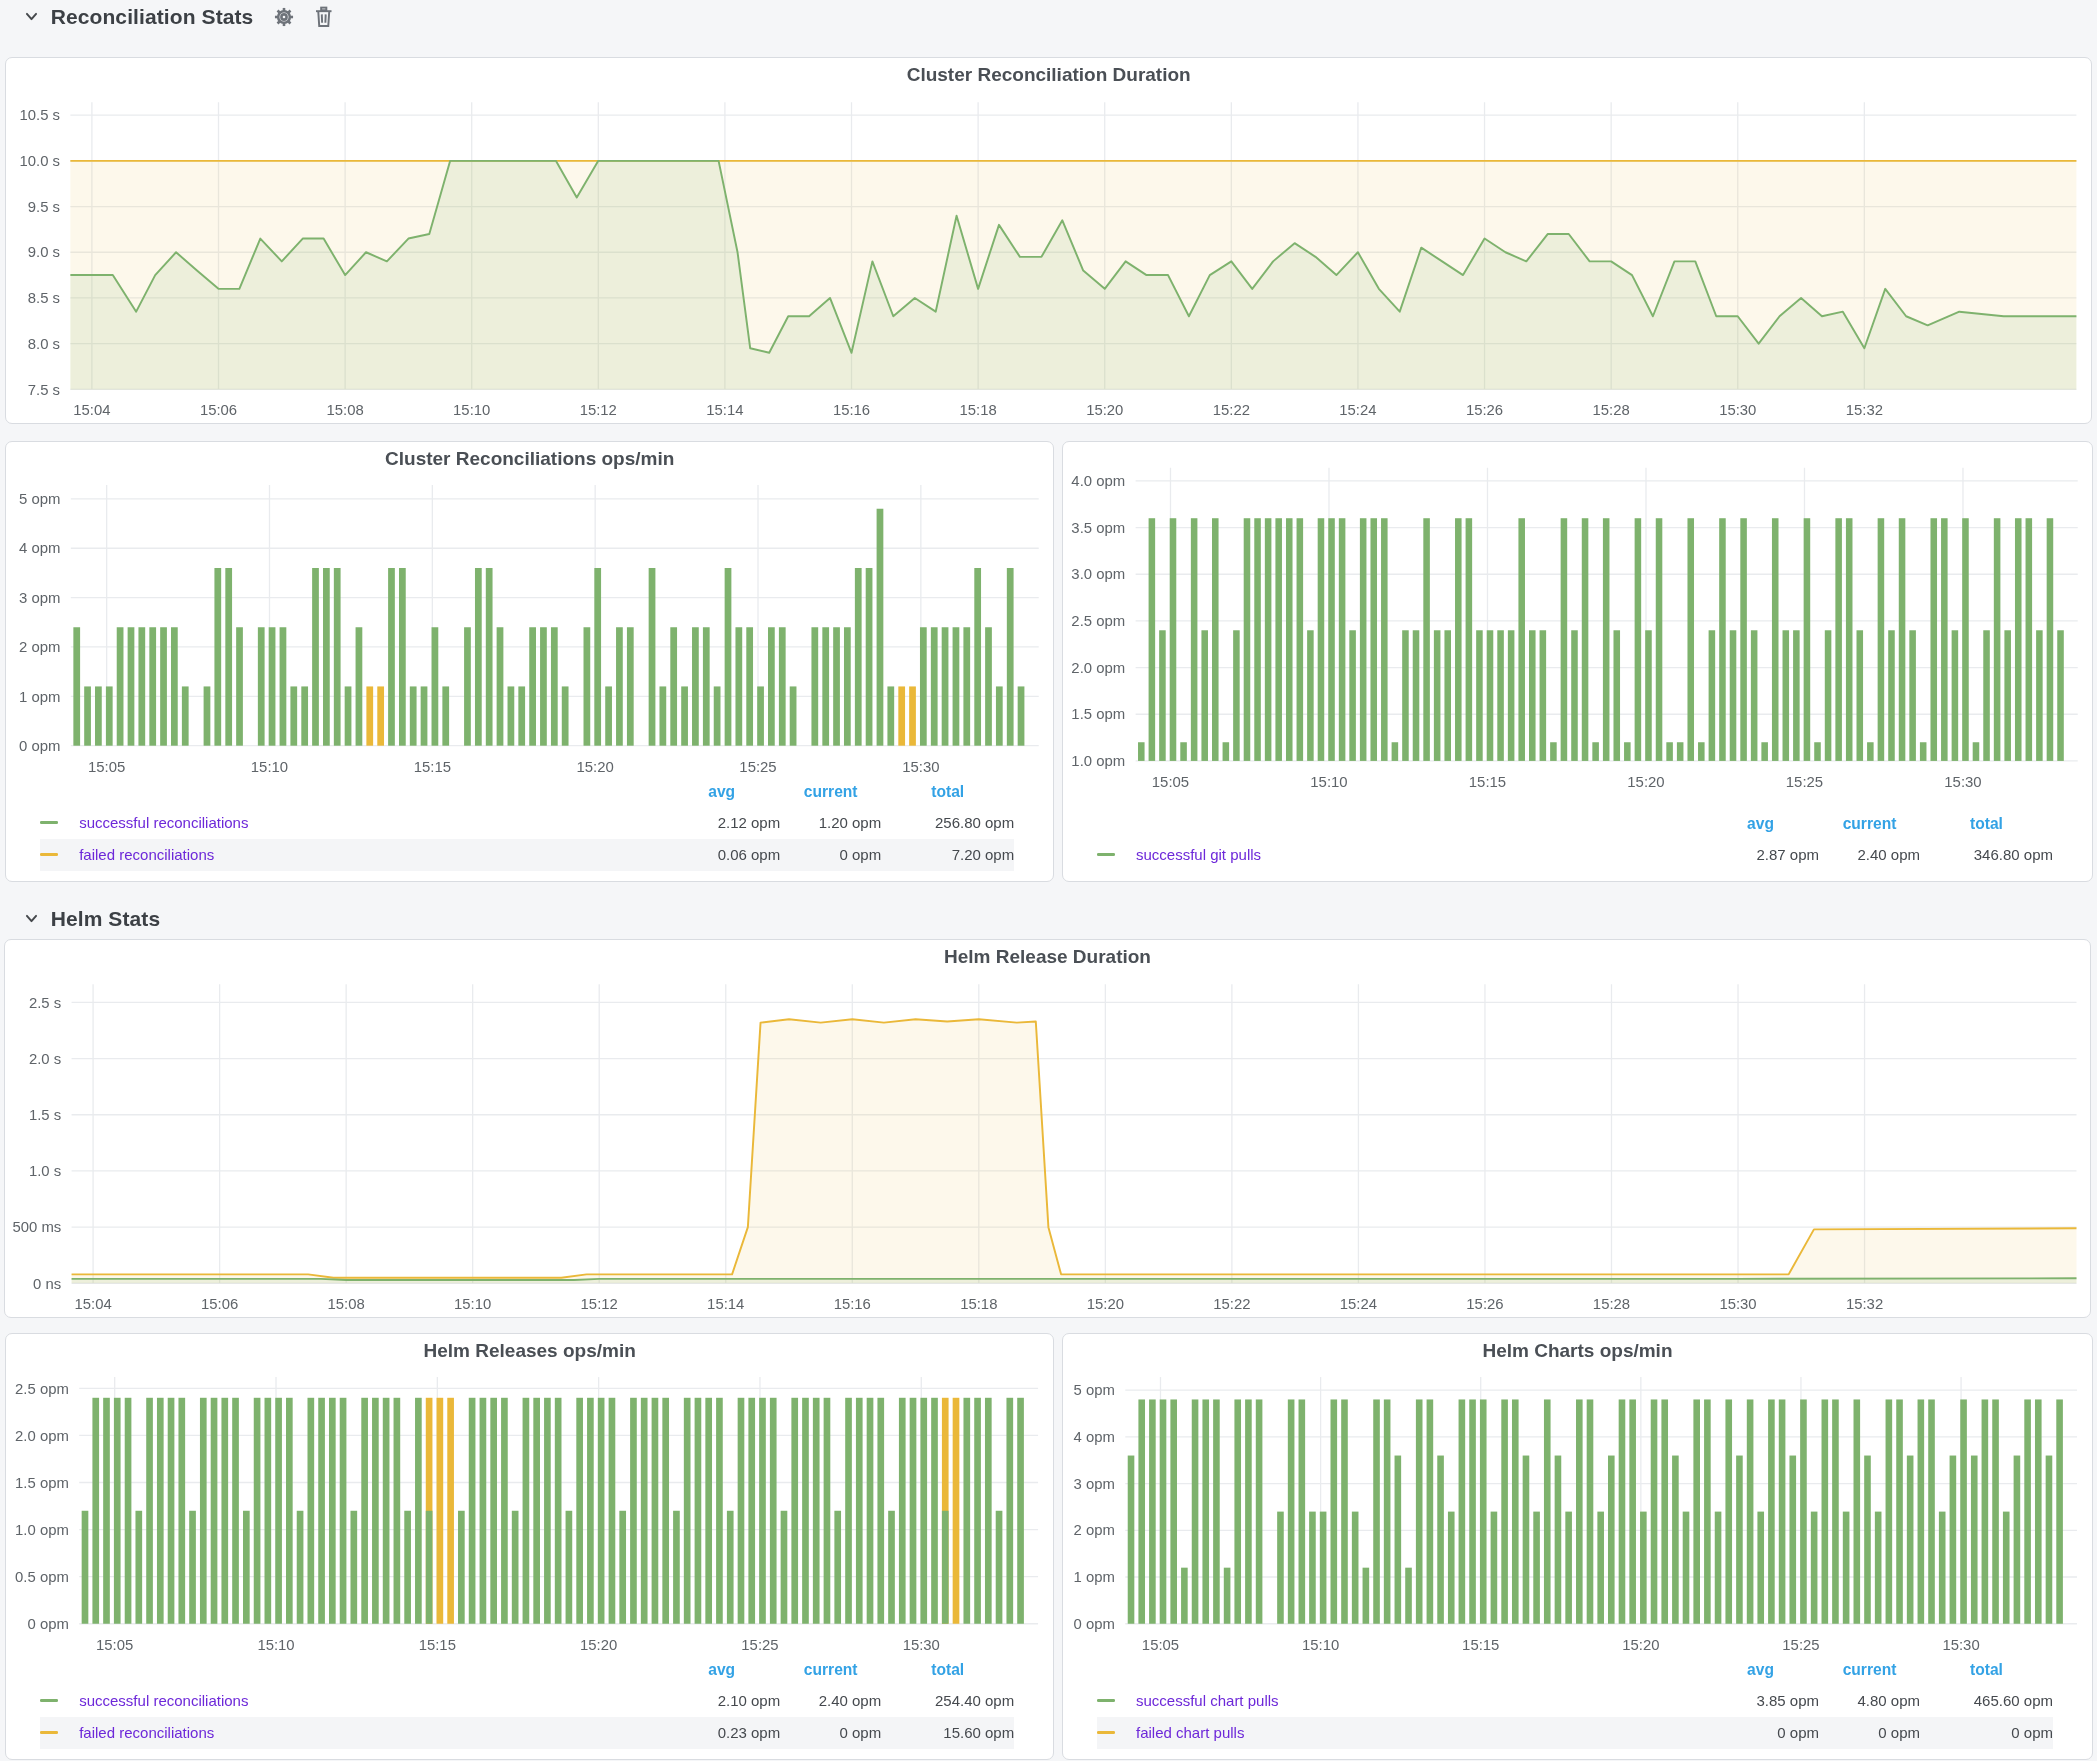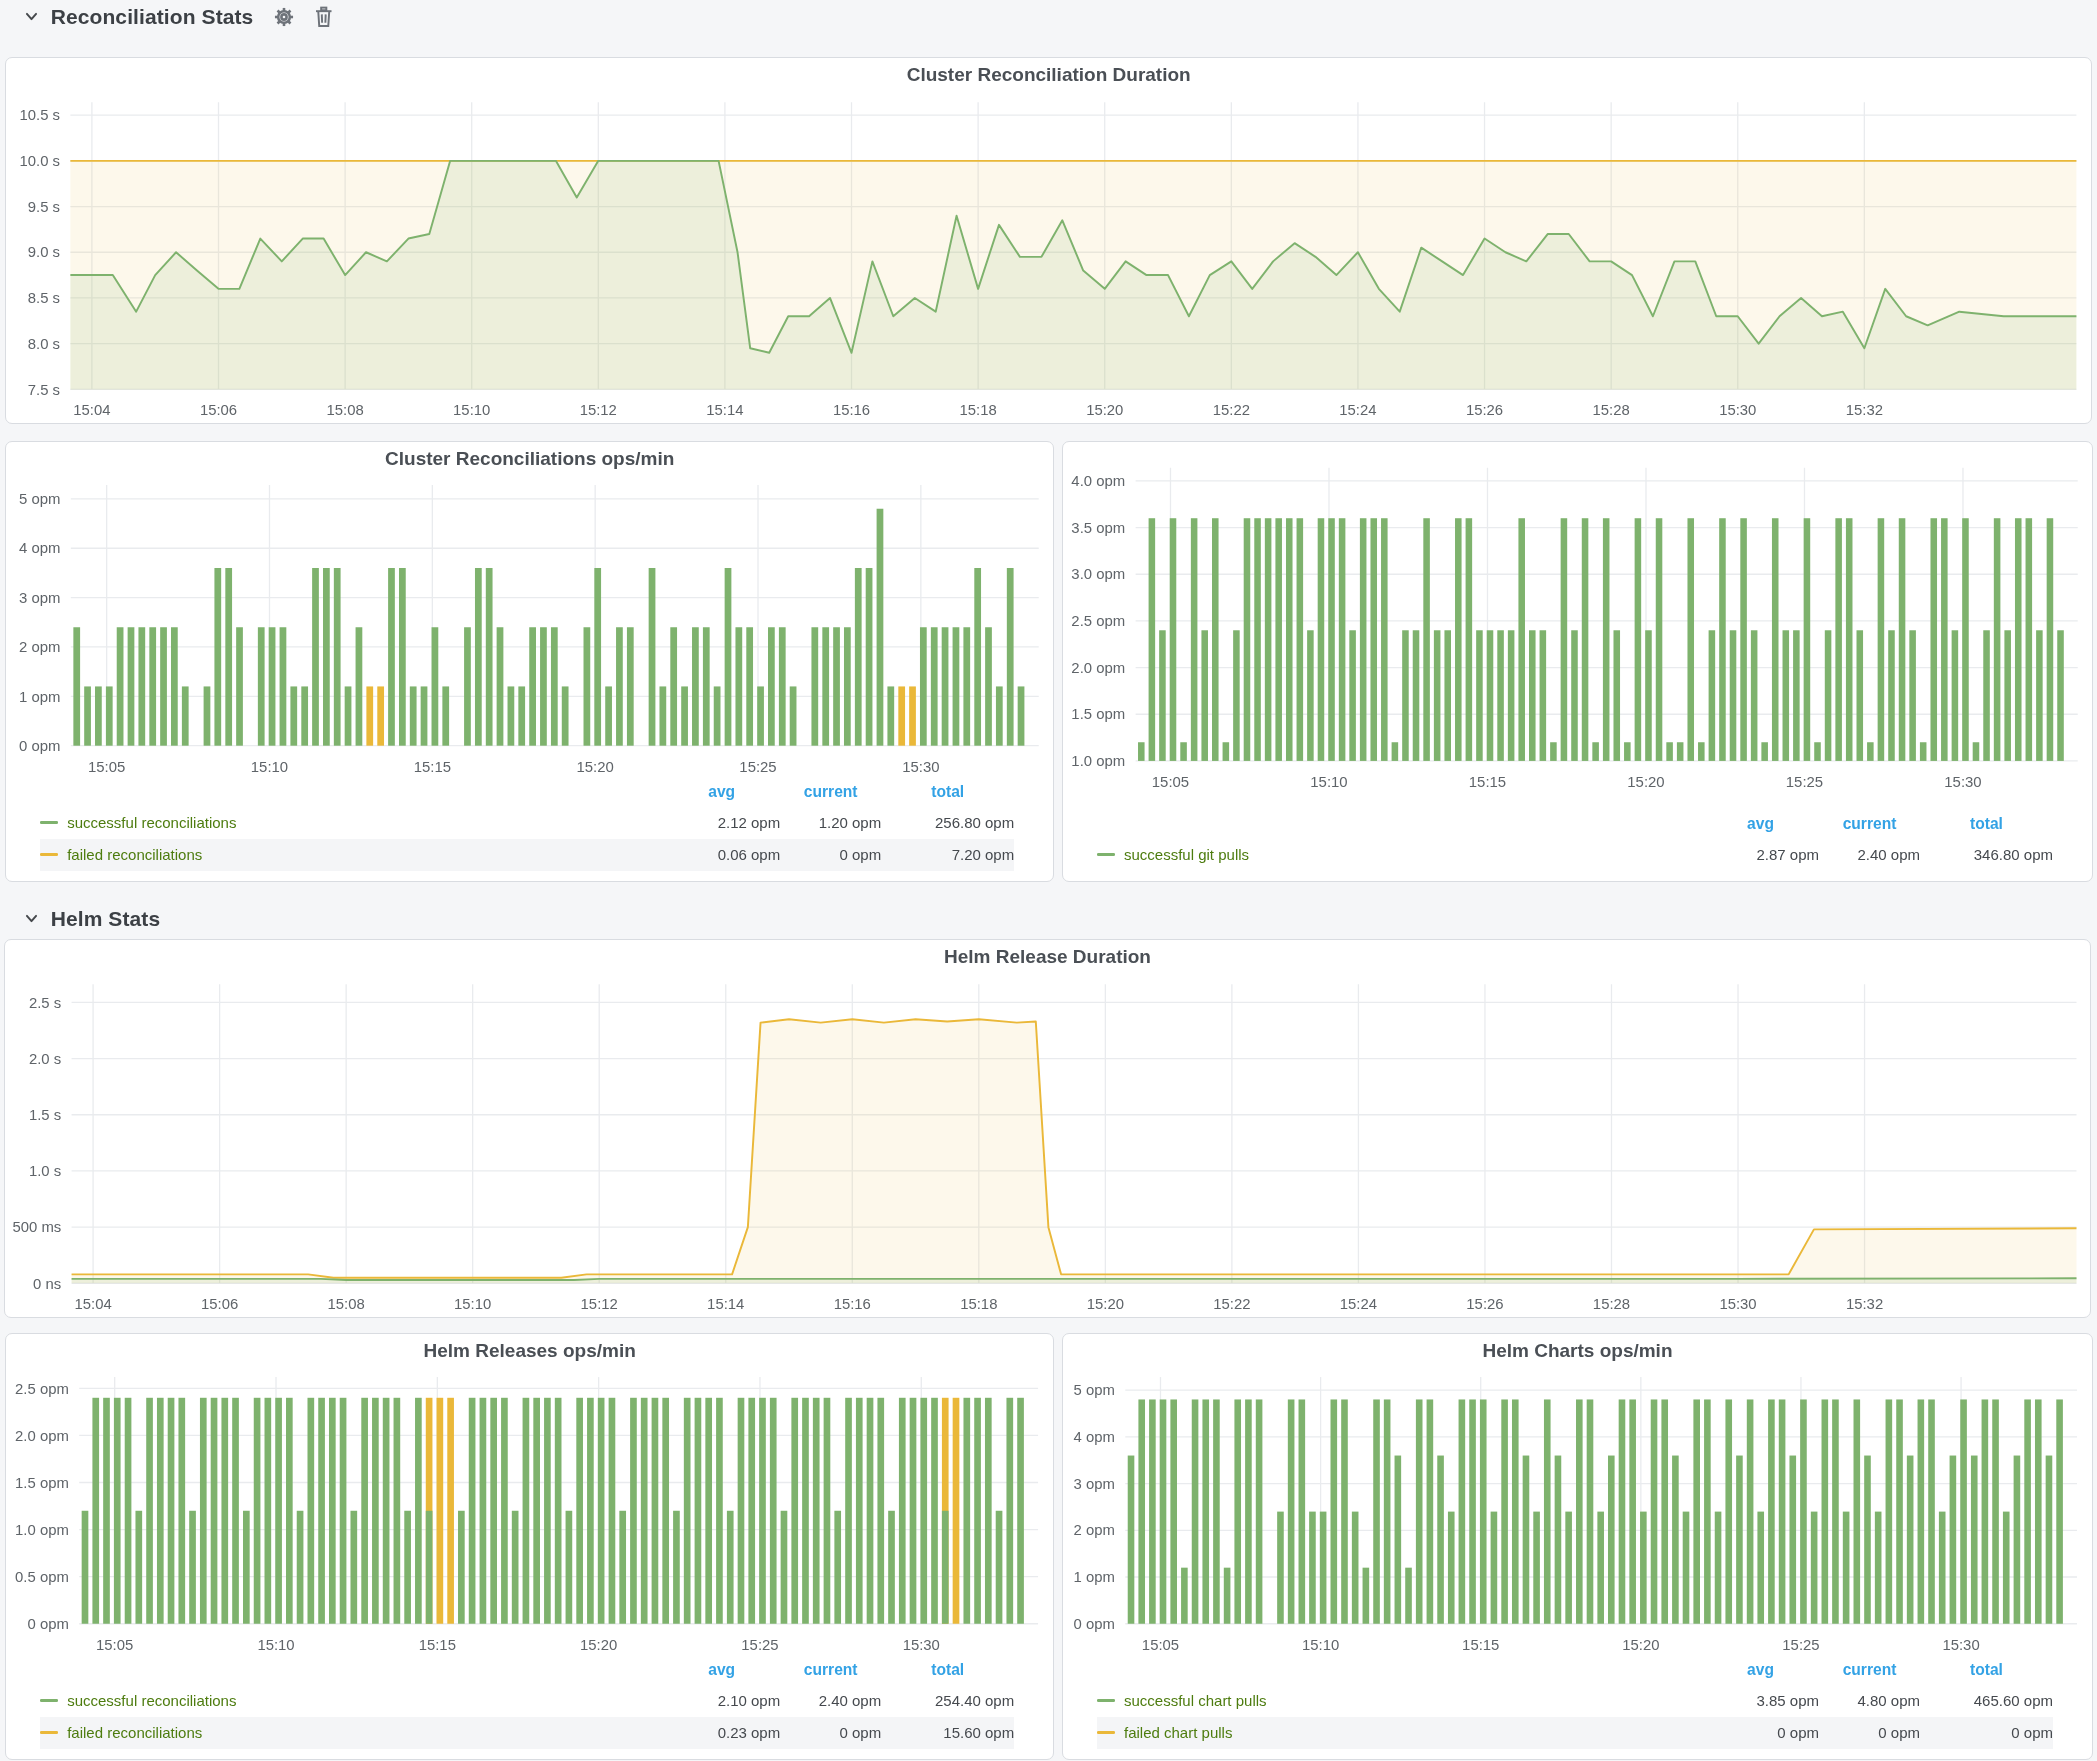--- a/index.html
+++ b/index.html
@@ -27,21 +27,21 @@
   .panel-title{
     height:34px;line-height:34px;flex:0 0 34px;text-align:center;
     font-size:19px;font-weight:bold;color:#4a4f55;cursor:pointer;
   }
   .chart-wrap{flex:1 1 auto;position:relative;}
   .chart-wrap svg{position:absolute;left:0;top:0;width:100%;height:100%;}
   .legend{flex:0 0 auto;display:flex;flex-direction:column;justify-content:flex-end;padding:0 39px 10.4px 34px;}
   .legend-grid{display:grid;grid-template-columns:1fr 117px 101px 133px;align-items:center;min-height:32px;}
   .legend-grid.header{min-height:28.5px;}
   .lh{font-size:15.6px;font-weight:bold;color:#33a2e5;text-align:center;cursor:pointer;}
-  .series-cell{display:flex;align-items:center;gap:9px;font-size:15px;color:#4d7c0f;}
+  .series-cell{display:flex;align-items:center;gap:21px;font-size:15px;color:#6d28d9;}
   .dash{width:18px;height:3.2px;border-radius:1.3px;display:inline-block;flex:0 0 18px;}
   .val{font-size:15px;color:#45494e;text-align:right;}
   .legend-grid.alt{background:#f4f5f7;}
   svg text{font-family:"Liberation Sans", sans-serif;}
 </style>
 </head>
 <body>
 
 <div class="section-header" id="sec1">
   <span class="sec-icon">

